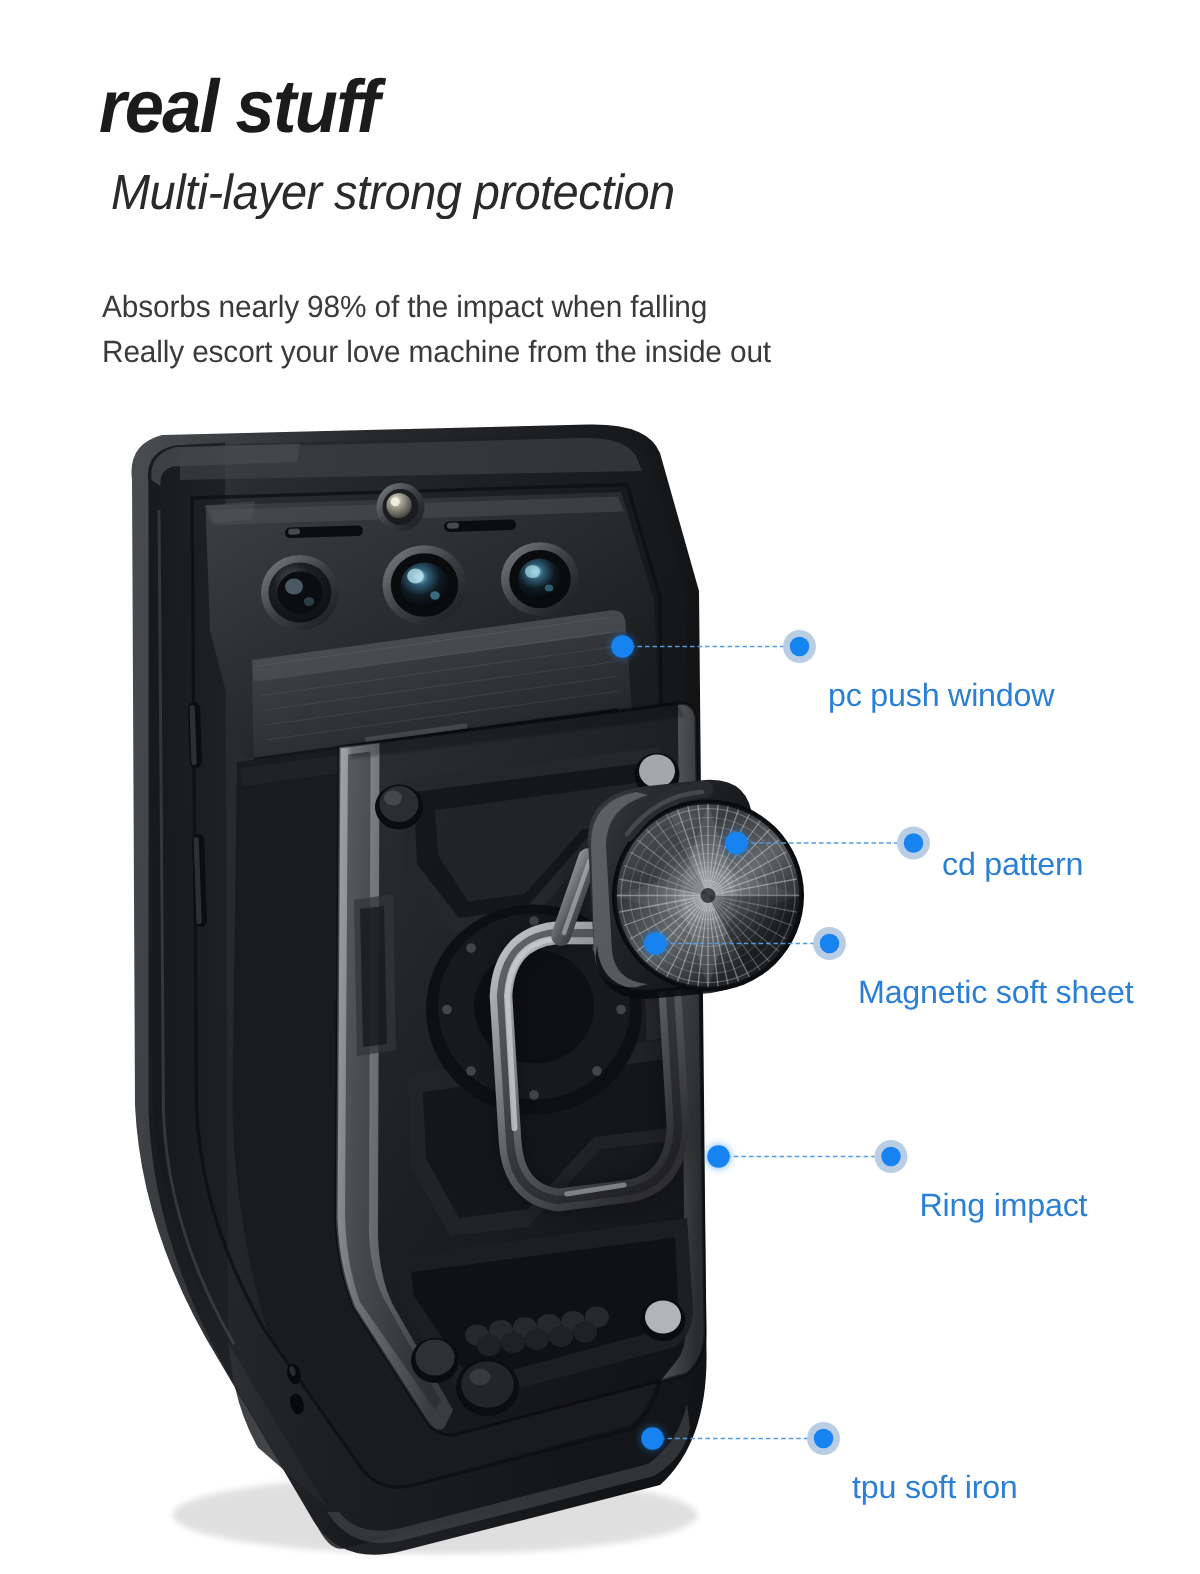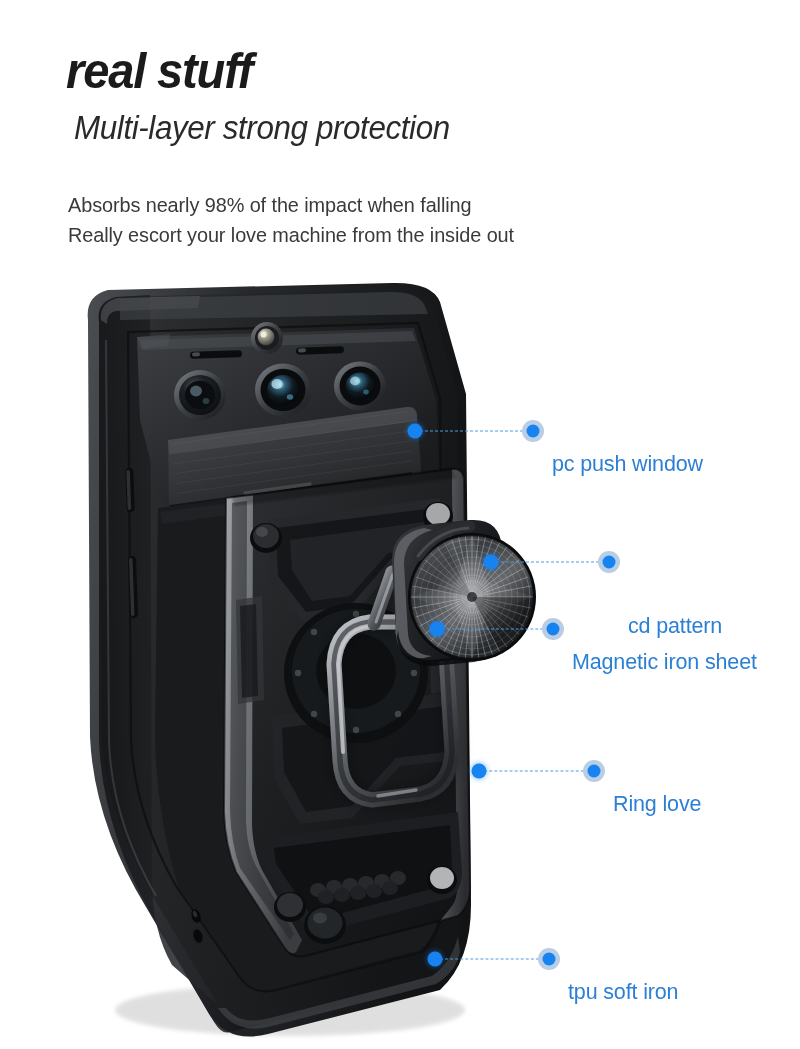--- a/index.html
+++ b/index.html
@@ -576,33 +576,33 @@
     <div class="callout">
       <div class="lead-line" style="left: 415px; top: 431px; width: 118px;"></div>
       <div class="anchor-dot" style="left: 415px; top: 431px;"></div>
       <div class="term-dot" style="left: 533px; top: 431px;"></div>
       <div class="c-label" style="left: 552px; top: 431px;">pc push window</div>
     </div>
     <div class="callout">
       <div class="lead-line" style="left: 491px; top: 562px; width: 118px;"></div>
       <div class="anchor-dot" style="left: 491px; top: 562px;"></div>
       <div class="term-dot" style="left: 609px; top: 562px;"></div>
-      <div class="c-label" style="left: 628px; top: 593px;">cd pattern</div>
+      <div class="c-label" style="left: 628px; top: 544px;">cd pattern</div>
     </div>
     <div class="callout">
       <div class="lead-line" style="left: 437px; top: 629px; width: 116px;"></div>
       <div class="anchor-dot" style="left: 437px; top: 629px;"></div>
       <div class="term-dot" style="left: 553px; top: 629px;"></div>
-      <div class="c-label" style="left: 572px; top: 629px;">Magnetic iron sheet</div>
+      <div class="c-label" style="left: 572px; top: 629px;">Magnetic soft sheet</div>
     </div>
     <div class="callout">
       <div class="lead-line" style="left: 479px; top: 771px; width: 115px;"></div>
       <div class="anchor-dot" style="left: 479px; top: 771px;"></div>
       <div class="term-dot" style="left: 594px; top: 771px;"></div>
-      <div class="c-label" style="left: 613px; top: 771px;">Ring love</div>
+      <div class="c-label" style="left: 613px; top: 771px;">Ring impact</div>
     </div>
     <div class="callout">
       <div class="lead-line" style="left: 435px; top: 959px; width: 114px;"></div>
       <div class="anchor-dot" style="left: 435px; top: 959px;"></div>
       <div class="term-dot" style="left: 549px; top: 959px;"></div>
       <div class="c-label" style="left: 568px; top: 959px;">tpu soft iron</div>
     </div>
   </div>
 
 </body></html>

